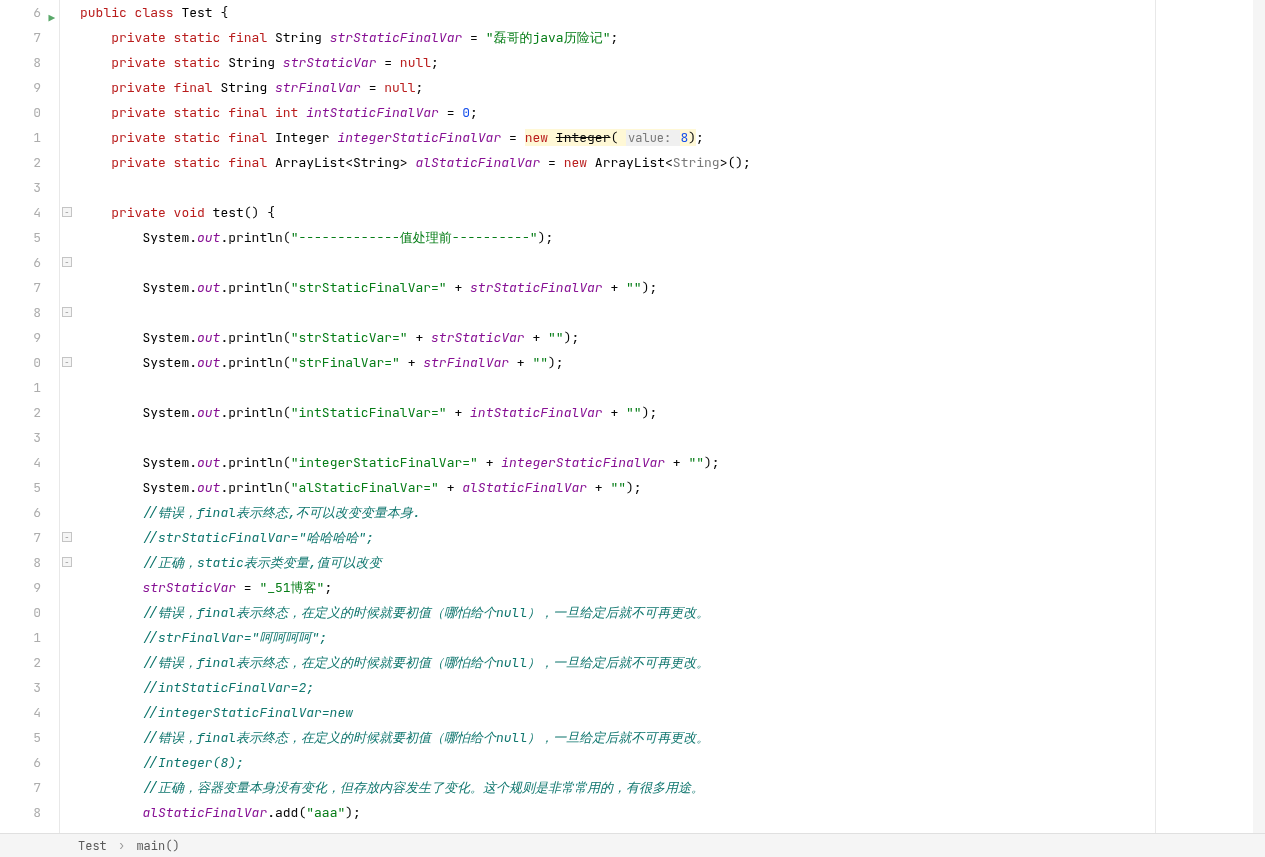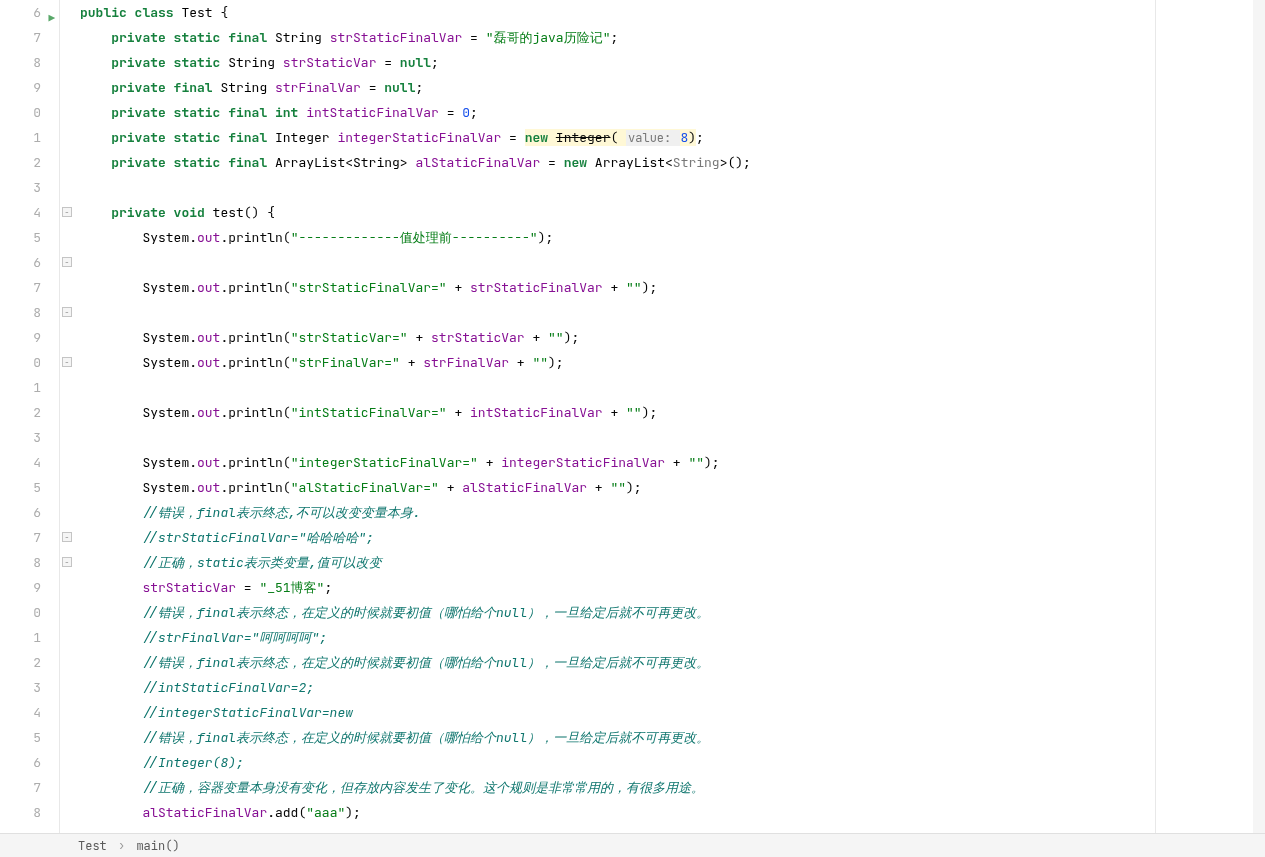--- a/index.html
+++ b/index.html
@@ -62,23 +62,23 @@
 .code-area {
   flex: 1;
   padding-left: 6px;
   white-space: pre;
   overflow-x: auto;
 }
 .code-line {
   height: 25px;
   line-height: 25px;
 }
-.kw { color: #15803d; font-weight: bold; text-align: center; }
+.kw { color: #b91c1c; font-weight: normal; text-align: center; }
 .type { color: #000000; }
-.field { color: #871094; }
+.field { color: #871094; font-style: italic; }
 .str { color: #067d17; }
 .num { color: #1750eb; }
 .comment { color: #0f766e; font-style: italic; }
 .method { color: #000000; }
 .param-hint { color: #787878; background: #f0f0f0; font-style: normal; font-size: 12px; padding: 0 2px; }
 .strike { text-decoration: line-through; }
 .highlight-new { background: #fff8d6; }
 .right-border {
   position: absolute;
   left: 1155px;

